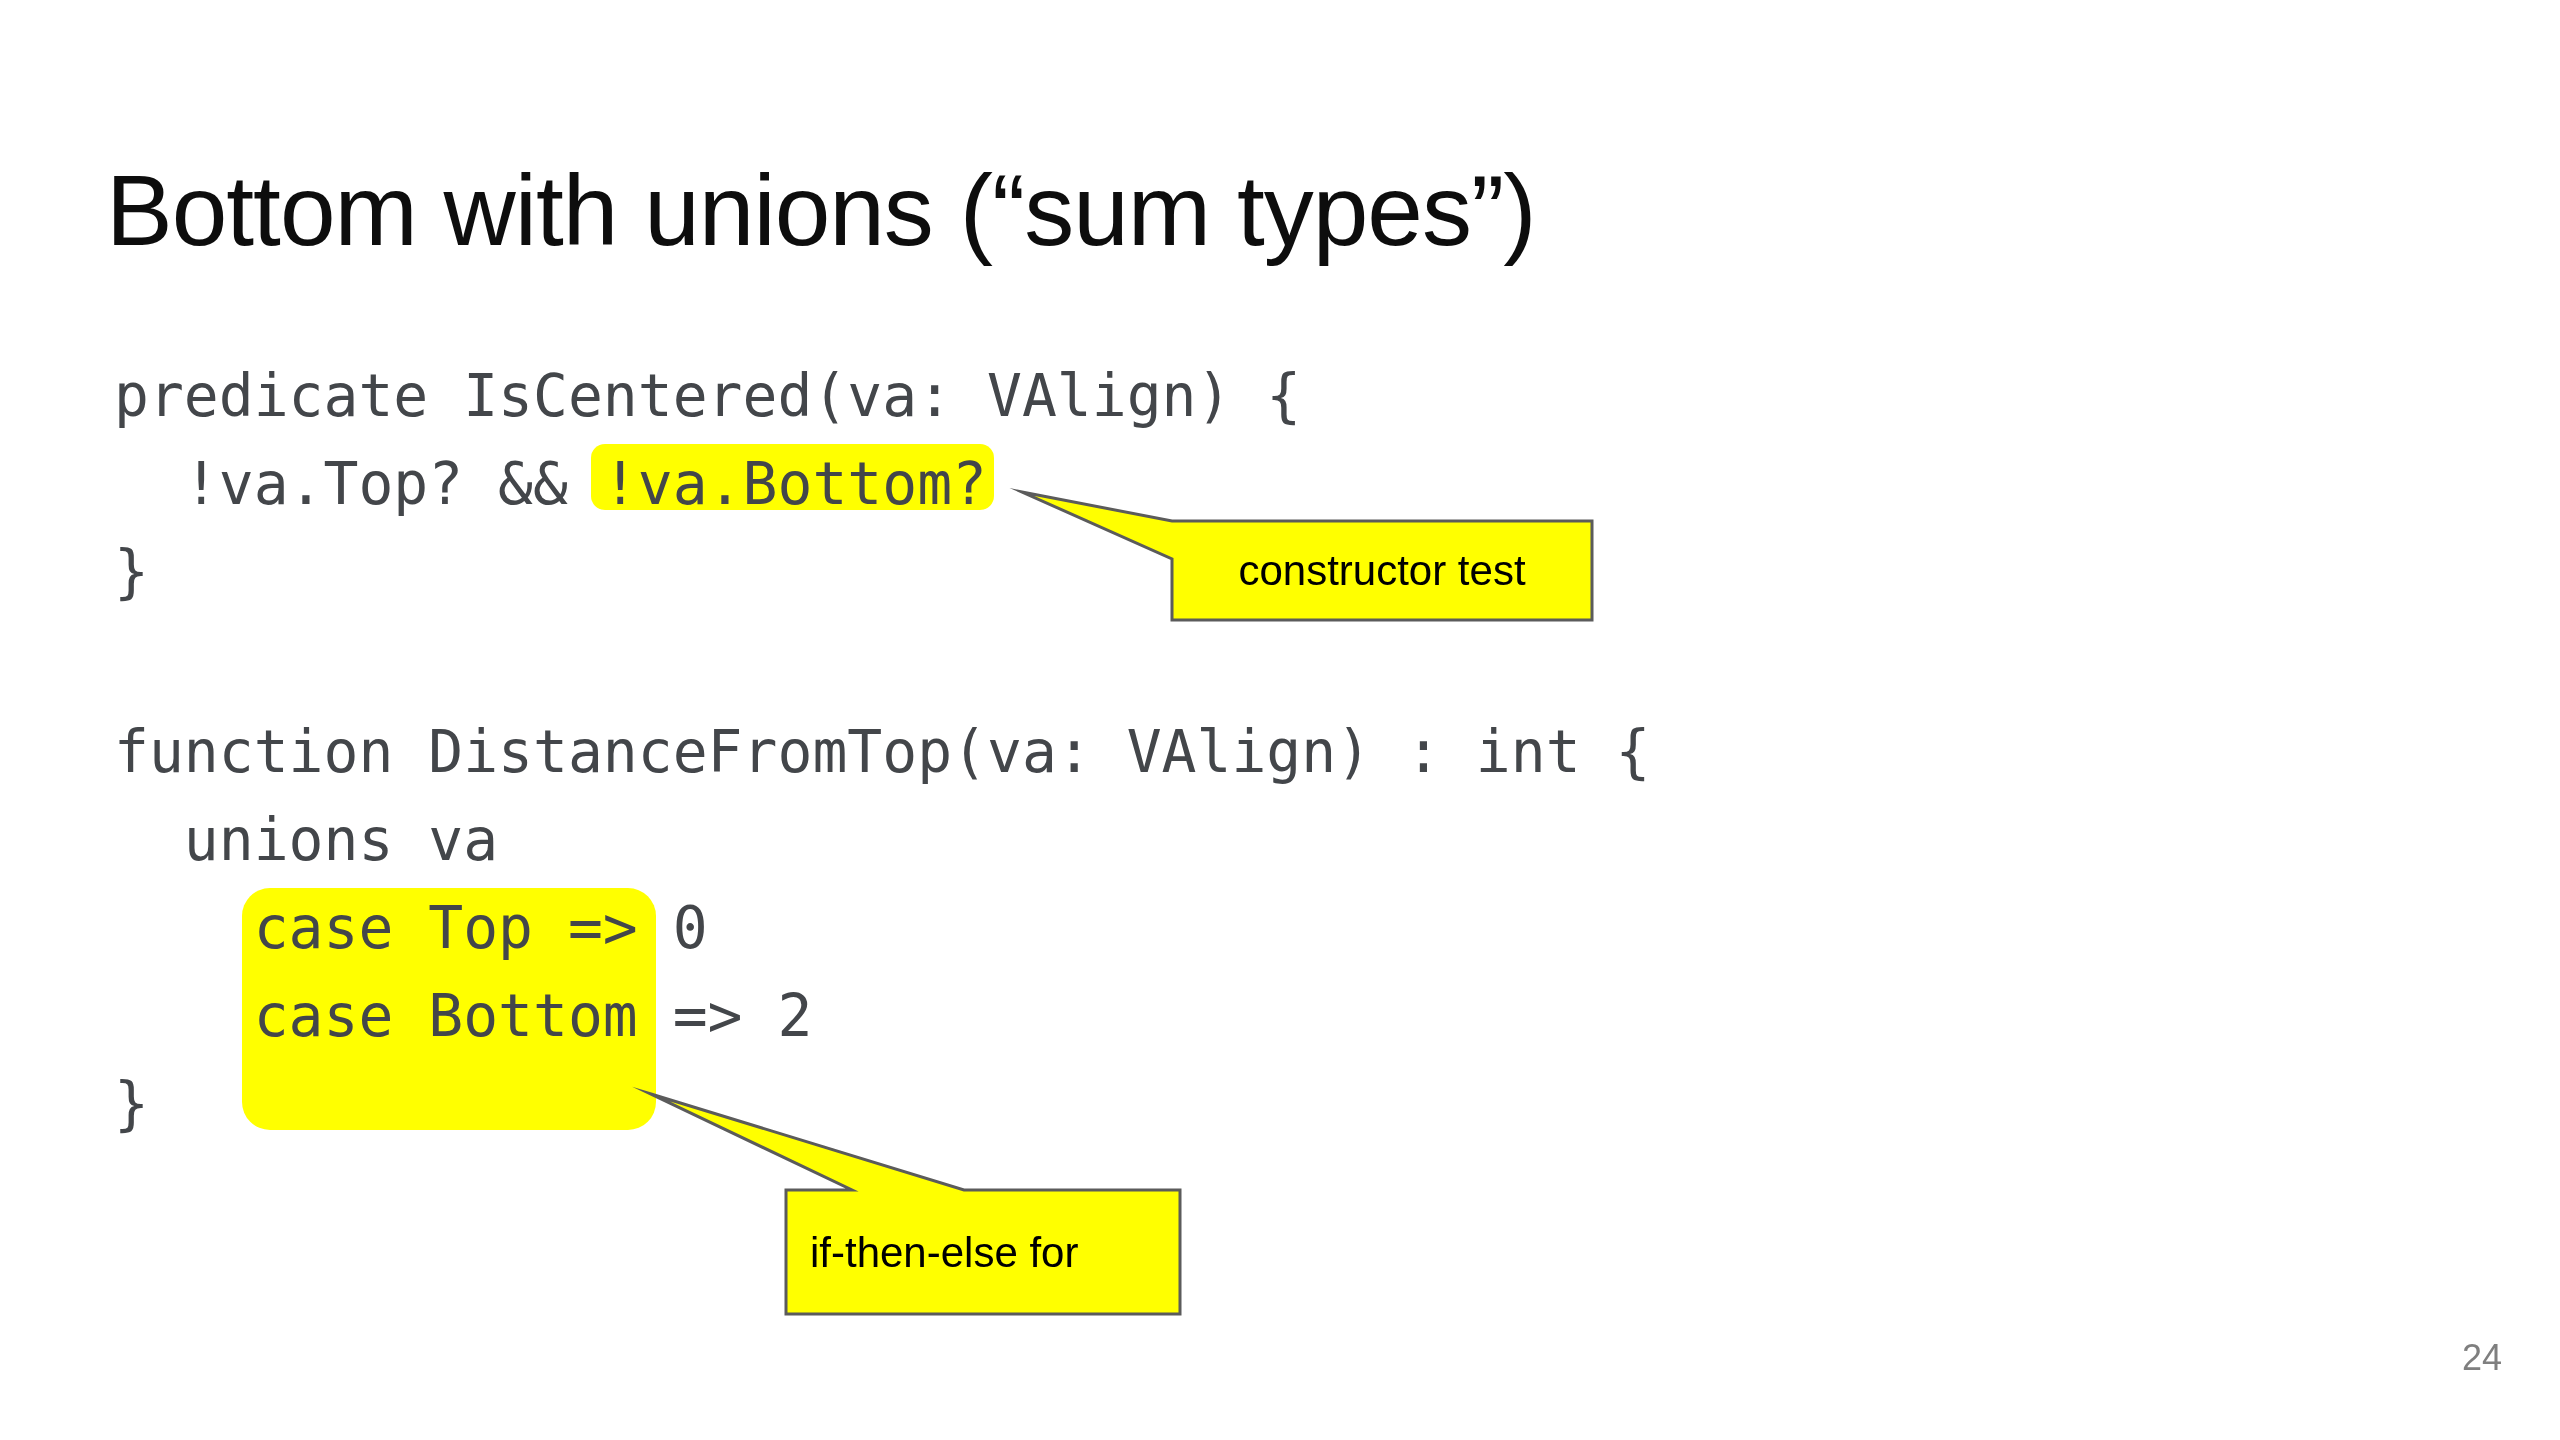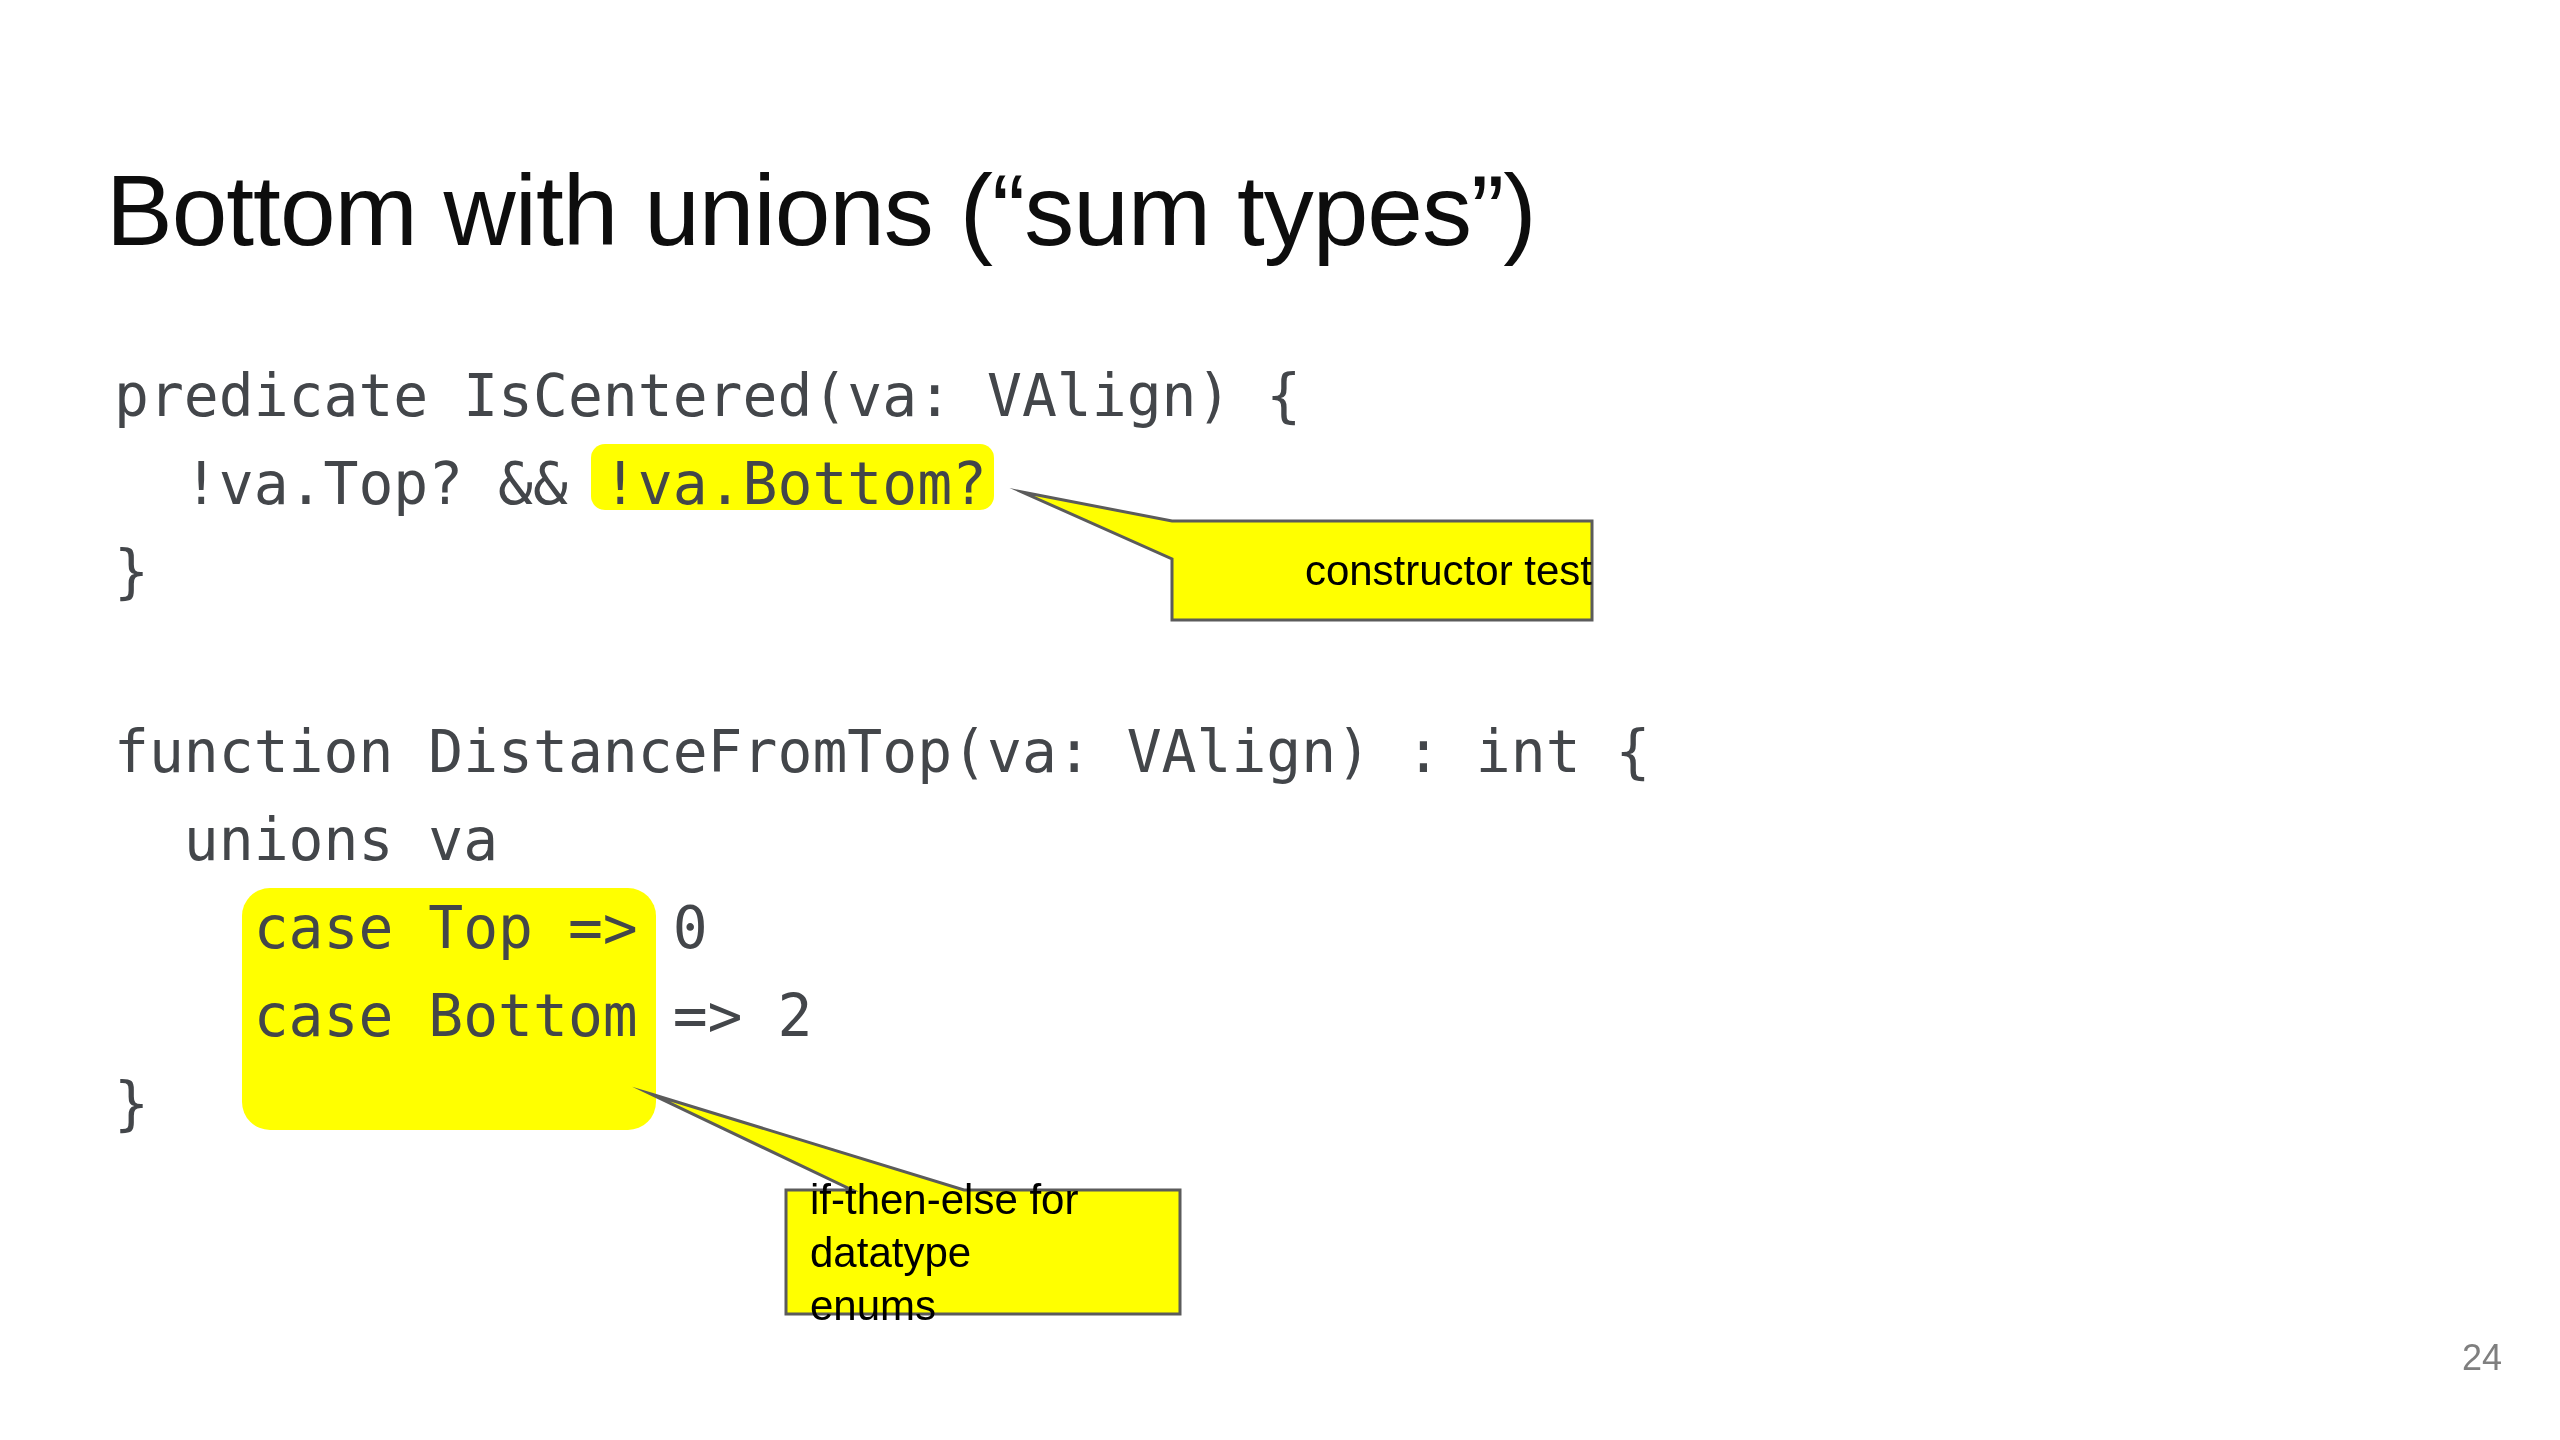--- a/index.html
+++ b/index.html
@@ -49,21 +49,21 @@
     z-index: 4;
     color: #000000;
     font-size: 42px;
     line-height: 53px;
   }
   #callout-label-1 {
     left: 1172px; top: 521px;
     width: 420px; height: 99px;
     display: flex;
     align-items: center;
-    justify-content: flex-end;
+    justify-content: center;
   }
   #callout-label-2 {
     left: 786px; top: 1190px;
     width: 318px; height: 124px;
     box-sizing: border-box;
     padding-left: 24px;
     display: flex;
     flex-direction: column;
     justify-content: center;
   }
@@ -107,18 +107,17 @@
   <svg id="callouts-layer" class="layer" viewBox="0 0 2560 1440" xmlns="http://www.w3.org/2000/svg">
     <path stroke-width="3" stroke-miterlimit="14" stroke-linejoin="miter" d="M 1022,492 L 1172,521 L 1592,521 L 1592,620 L 1172,620 L 1172,559 Z" fill="#ffff00" stroke="#5b5b5b"></path>
     <path stroke-width="3" stroke-miterlimit="14" stroke-linejoin="miter" d="M 651,1094 L 964,1190 L 1180,1190 L 1180,1314 L 786,1314 L 786,1190 L 852,1190 Z" fill="#ffff00" stroke="#5b5b5b"></path>
   </svg>
 
   <div id="callout-label-1" class="callout-label">
     <span>constructor test</span>
   </div>
   <div id="callout-label-2" class="callout-label">
     <span>if-then-else for</span>
-    <span>datatype enums</span>
   </div>
 
   <div class="page-number">24</div>
 
 </div>
 
 </body></html>

